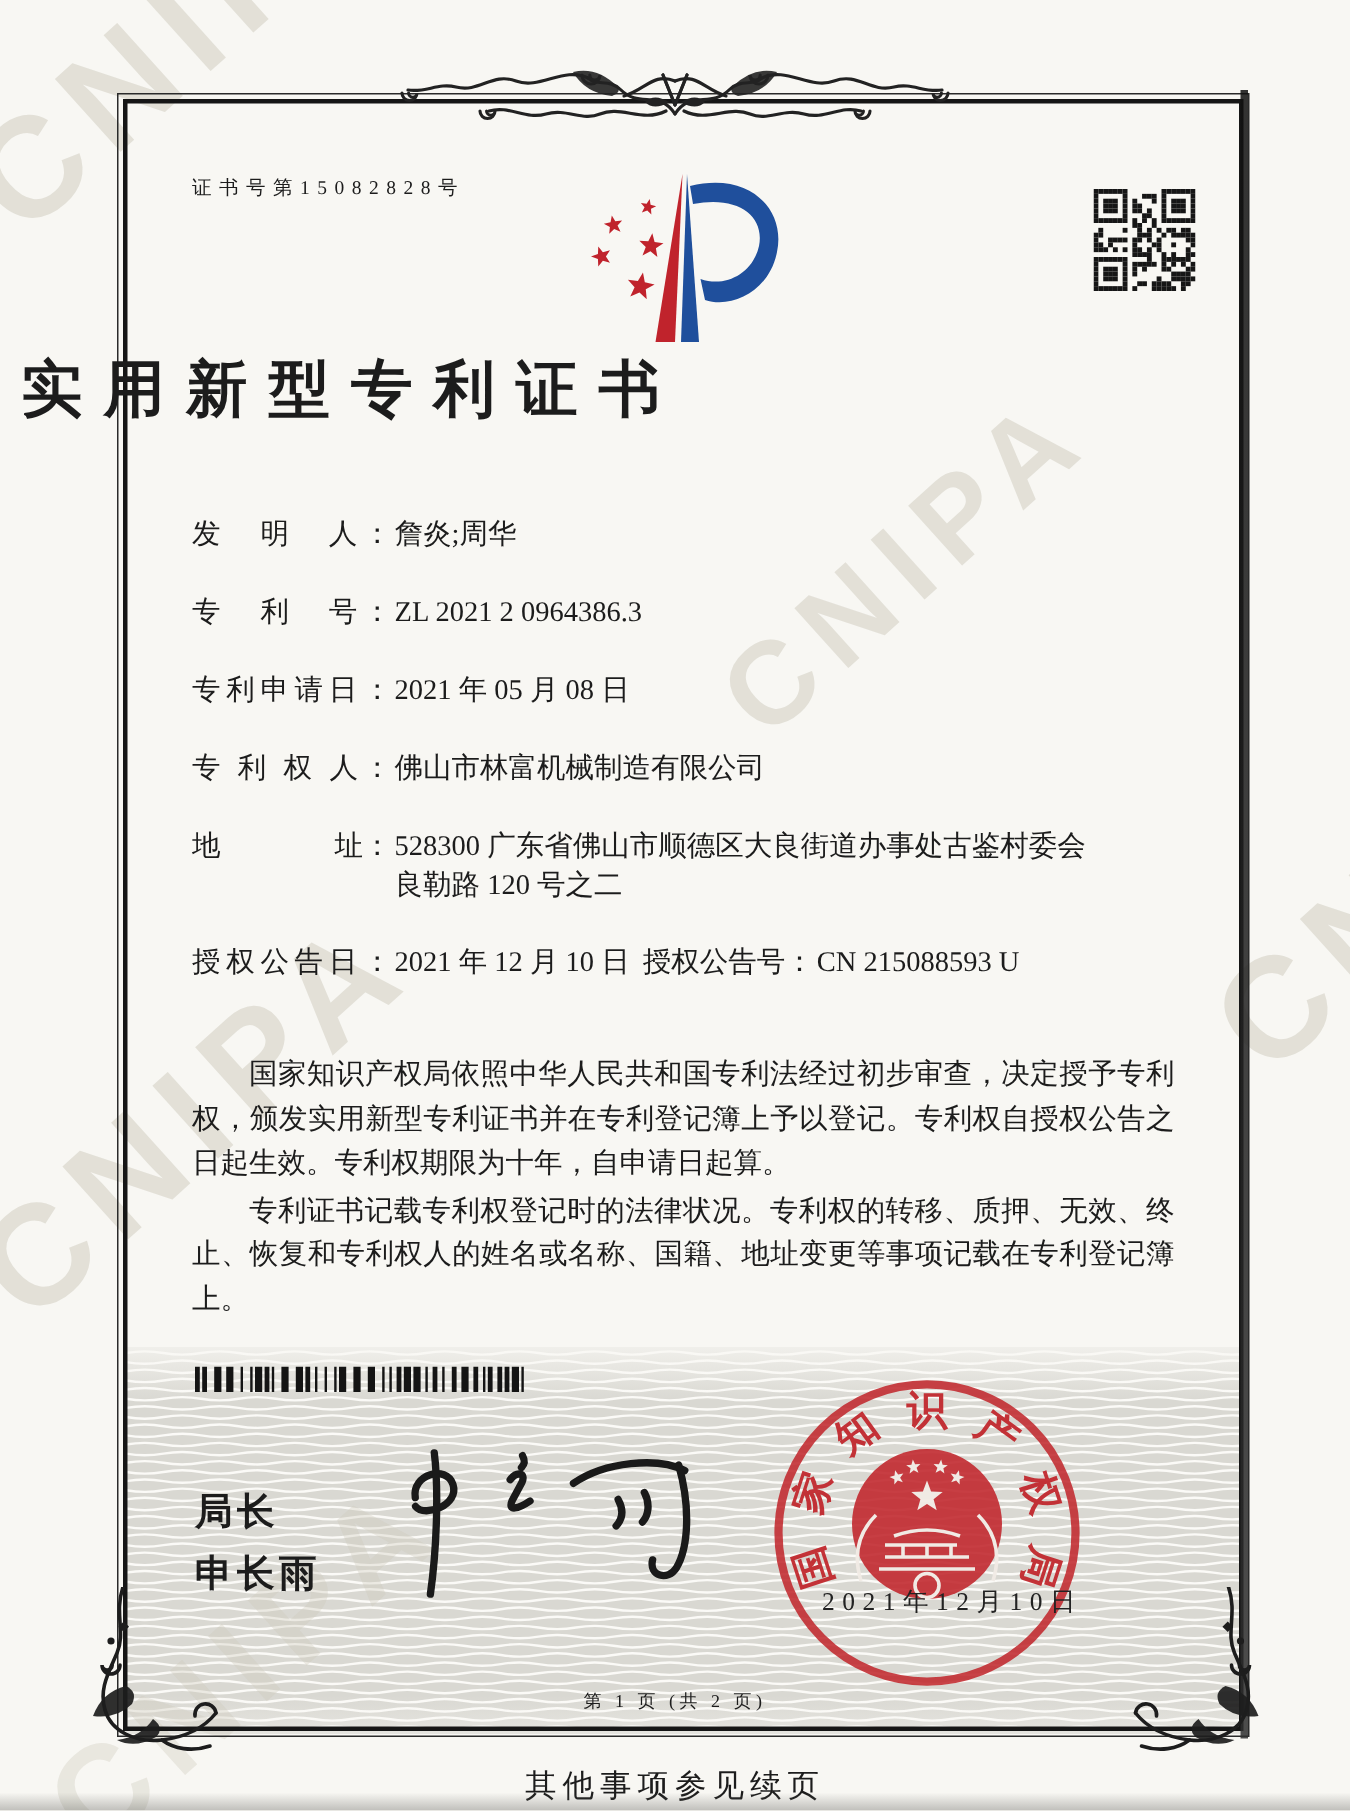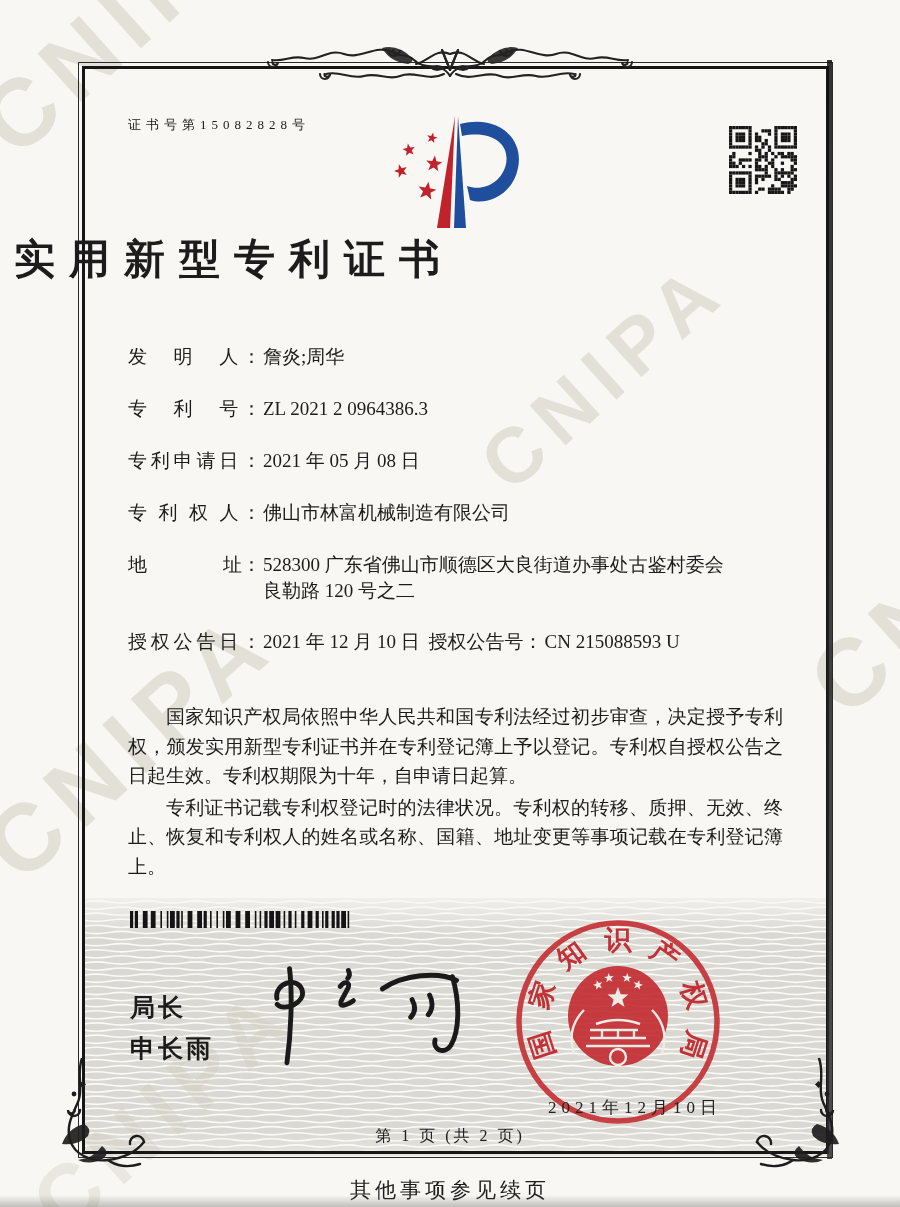--- a/index.html
+++ b/index.html
@@ -47,23 +47,23 @@
   .paras p{margin:0 0 2px 0;text-indent:2em;}
   
   .barcode{position:absolute;left:130px;top:911px;z-index:3;}
   .director{position:absolute;left:130px;z-index:3;font-size:25px;letter-spacing:3px;font-weight:bold;}
   .director-title{top:991px;}
   .director-name{top:1032px;}
   .signature{position:absolute;left:248px;top:958px;z-index:3;transform:rotate(-2deg);}
   .seal{position:absolute;left:512px;top:916px;width:212px;height:212px;z-index:2;opacity:.94;}
   .seal-char{position:absolute;font-size:27px;font-weight:bold;color:var(--seal-red,#c1272d);
     transform-origin:center;white-space:nowrap;}
-  .seal-date{position:absolute;left:548px;top:1056px;z-index:4;font-size:17px;letter-spacing:5px;color:#222;margin-top:40px;}
+  .seal-date{position:absolute;left:548px;top:1056px;z-index:4;font-size:17px;letter-spacing:5px;color:#222;}
   .page-info{position:absolute;left:0;width:900px;top:1126px;z-index:3;text-align:center;
-    font-size:16px;letter-spacing:3px;}
+    font-size:12px;letter-spacing:3px;}
   .footer-note{position:absolute;left:0;width:900px;top:1176px;z-index:3;text-align:center;
     font-size:21px;letter-spacing:4px;}
 </style>
 </head>
 <body>
 
 <div class="page">
 
   <div class="band">
     <svg id="waveSvg" width="743" height="258" viewBox="0 0 743 258">

